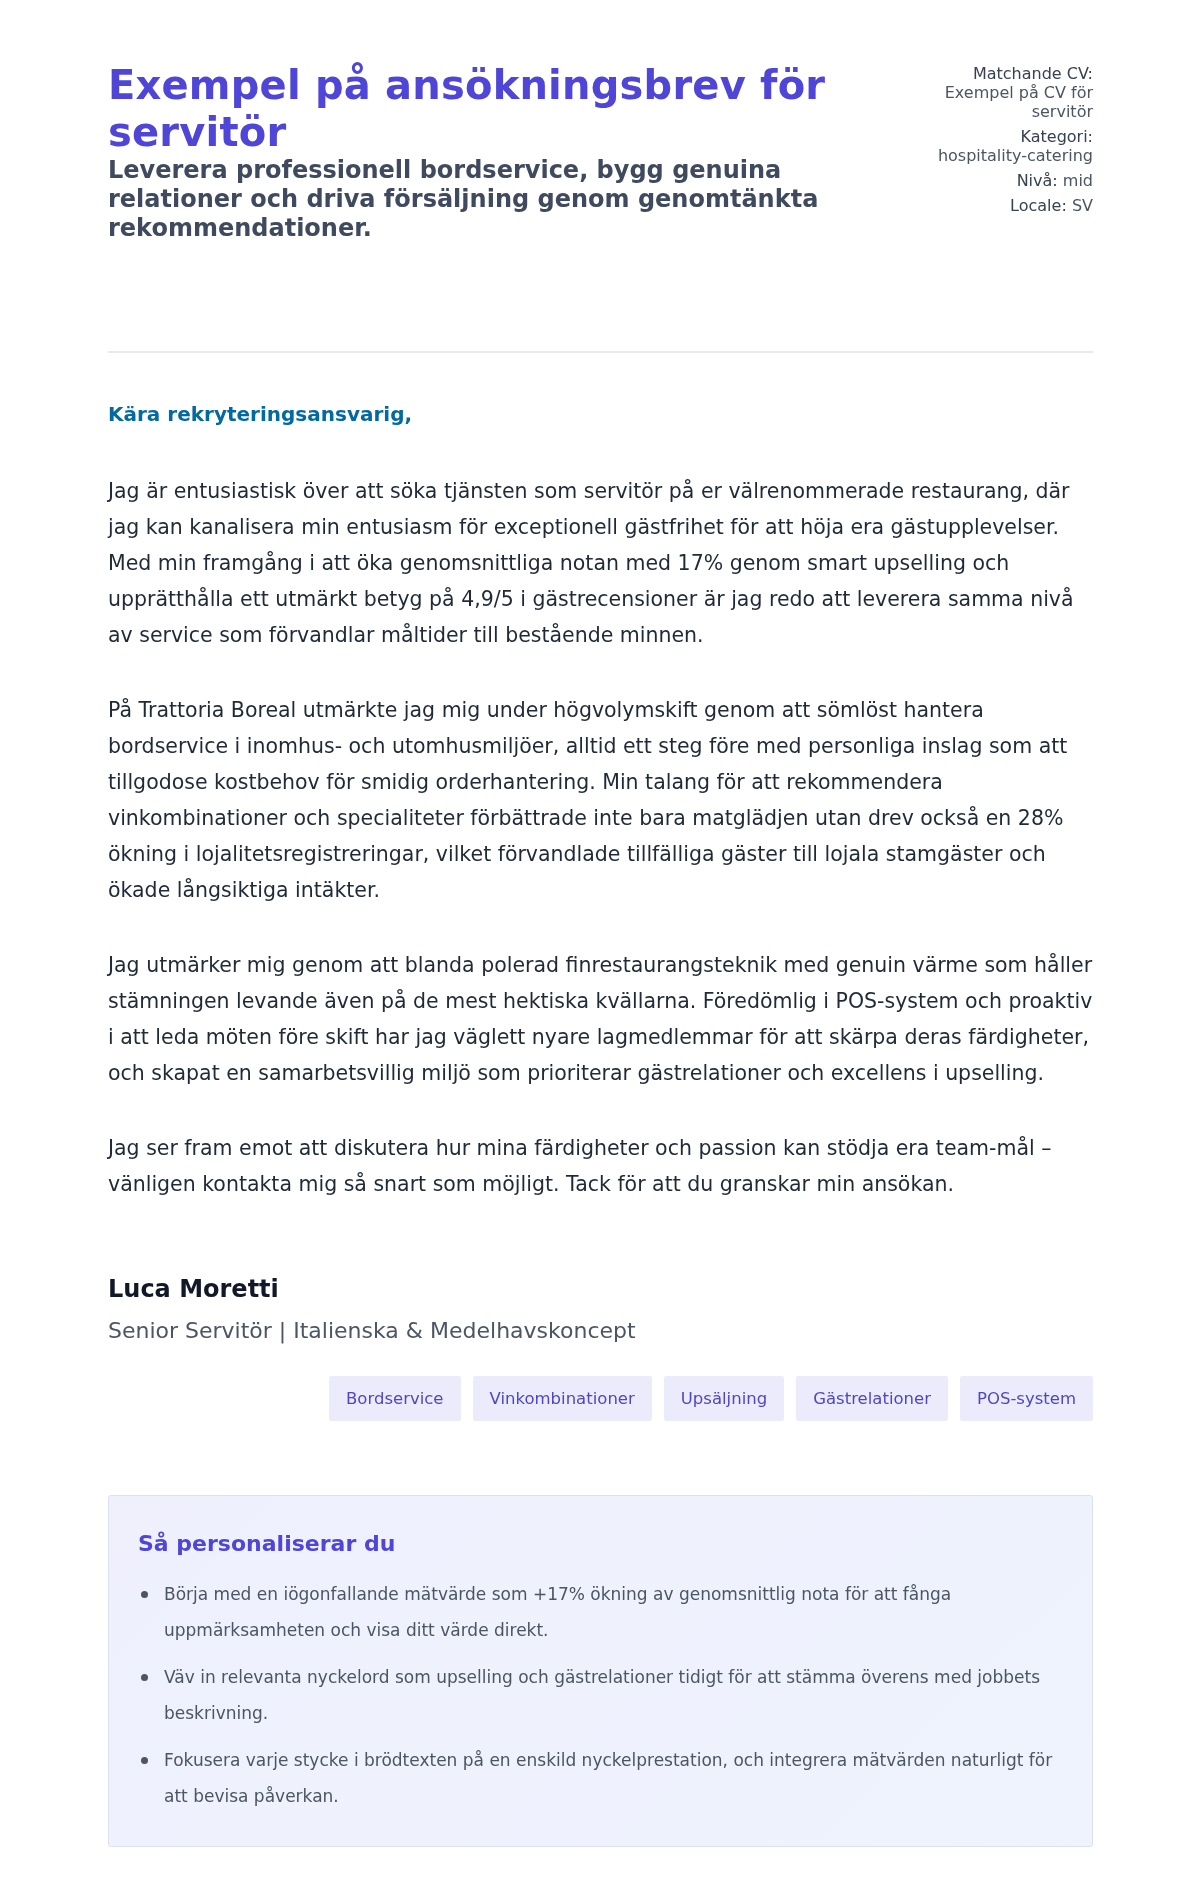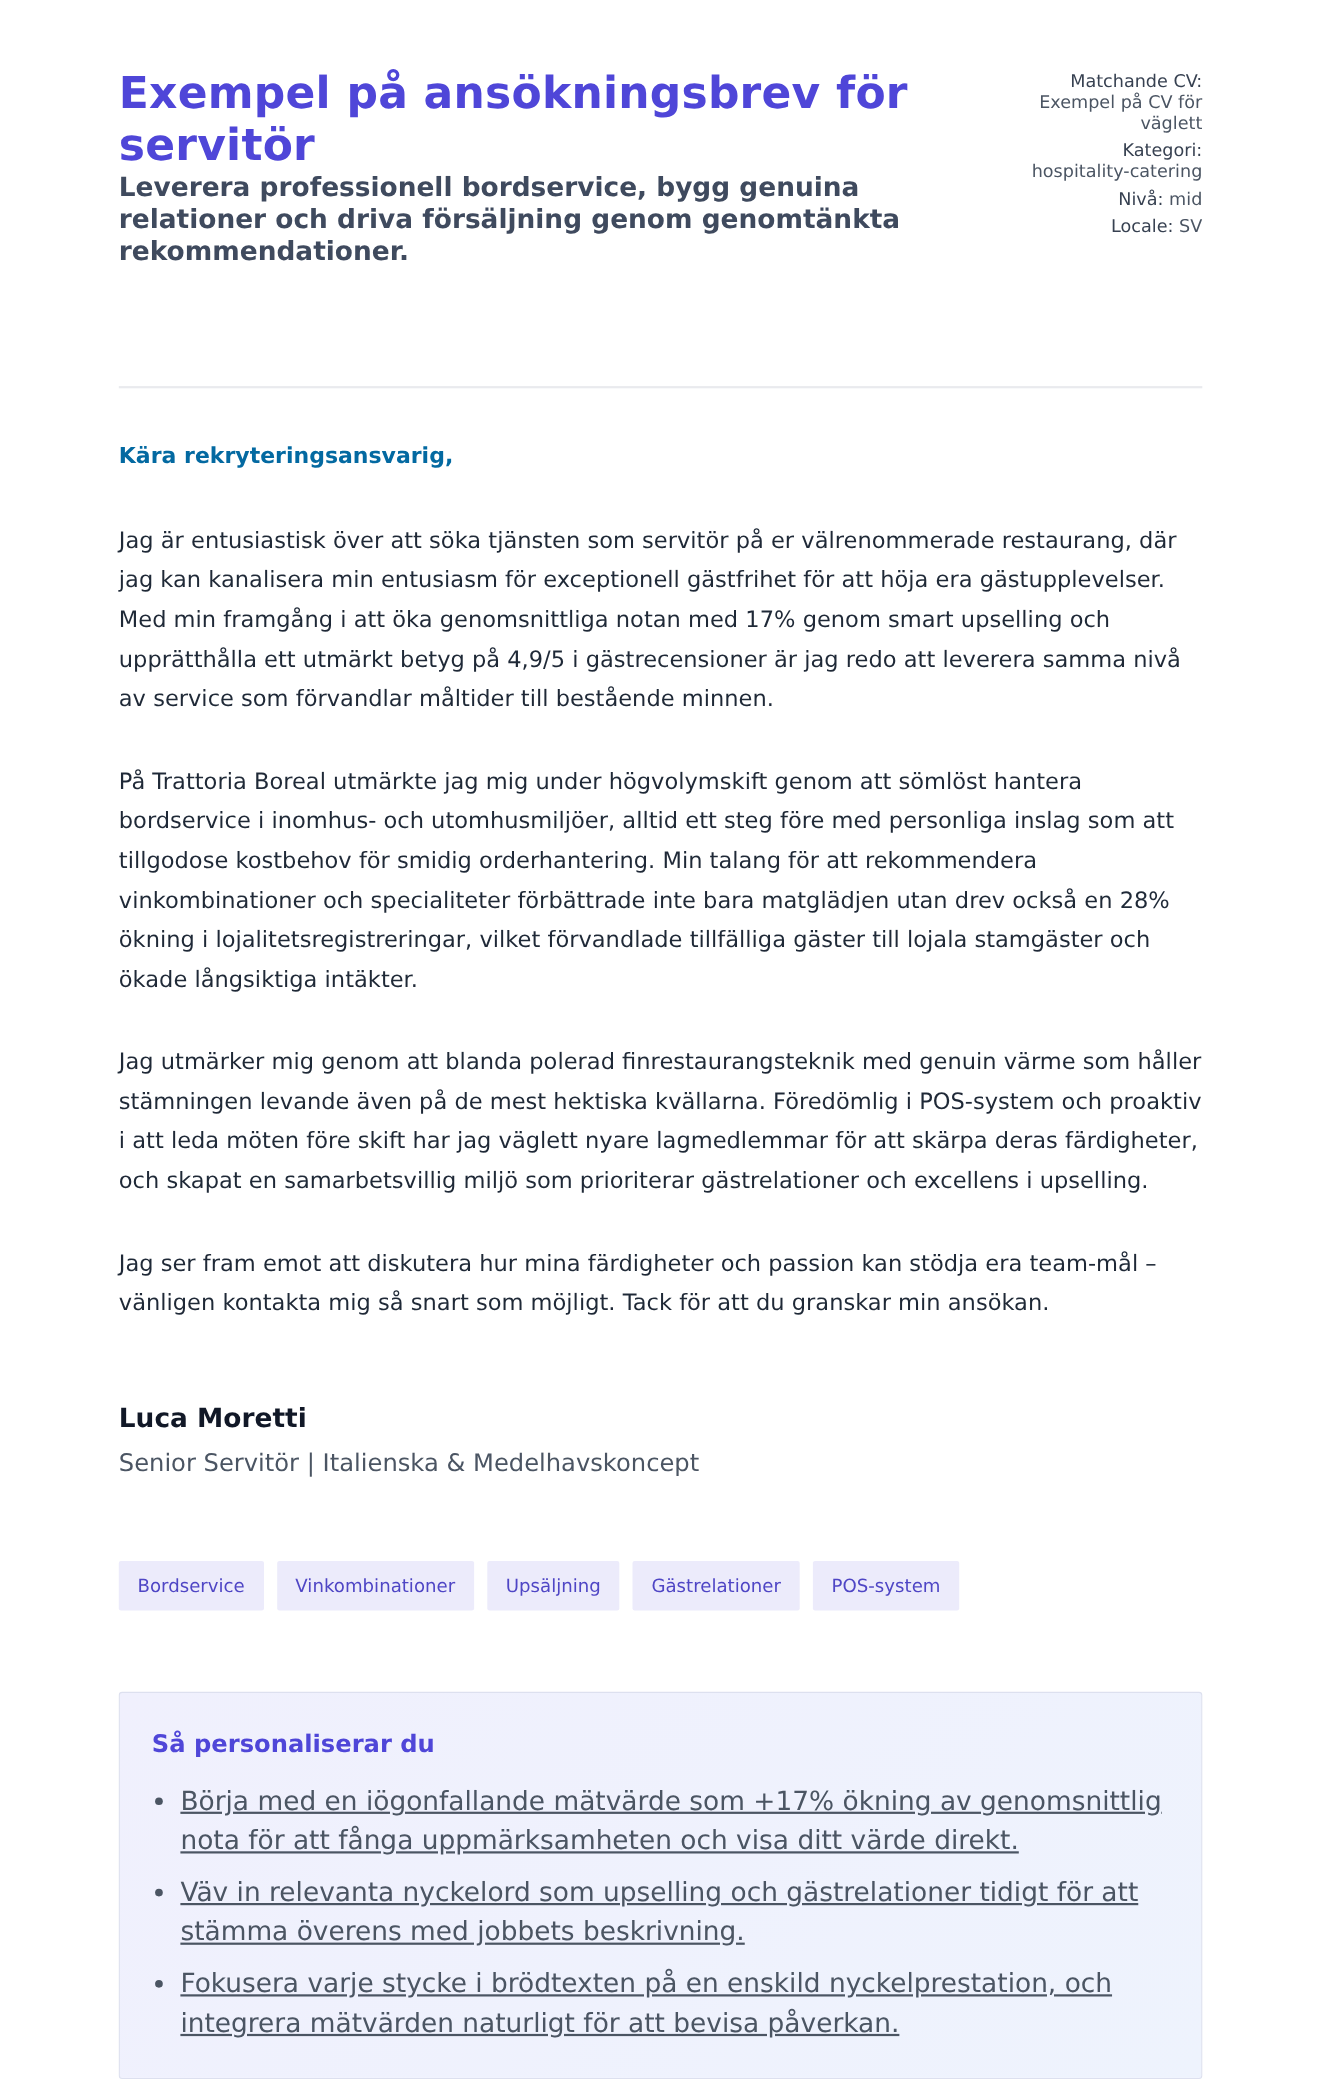--- a/index.html
+++ b/index.html
@@ -78,21 +78,22 @@
     }
     .sig-title {
       font-size: 22px;
       color: #4b5563;
       line-height: 26px;
       margin-top: 16px;
     }
     .tags {
       display: flex;
       gap: 12px;
-      margin-top: 75px;
+      margin-top: 32px;
+      justify-content: flex-end;
     }
     .tag {
       background: #ecebfb;
       color: #4f46c5;
       font-size: 16.5px;
       height: 45px;
       line-height: 45px;
       padding: 0 17px;
       border-radius: 2px;
     }
@@ -108,25 +109,24 @@
       font-size: 22px;
       font-weight: bold;
       color: #4f46d8;
       line-height: 28px;
       margin-bottom: 18px;
     }
     .tips-list { list-style: none; }
     .tip {
       position: relative;
       padding-left: 26px;
-      font-size: 24px;
+      font-size: 17px;
       line-height: 36px;
       color: #4b5563;
       margin-bottom: 11px;
-      text-decoration: underline;
     }
     .tip-bullet {
       position: absolute;
       left: 3px;
       top: 15px;
       width: 7px;
       height: 7px;
       border-radius: 50%;
       background: #4b5563;
     }
@@ -138,21 +138,21 @@
 
   <header class="header">
     <div class="title-col">
       <h1 class="page-title">Exempel på ansökningsbrev för servitör</h1>
       <h2 class="page-subtitle">Leverera professionell bordservice, bygg genuina relationer och driva försäljning genom genomtänkta rekommendationer.</h2>
     </div>
 
     <div class="meta">
       <div class="meta-item block">
         <span class="meta-label">Matchande CV:</span>
-        <span class="meta-value">Exempel på CV för väglett</span>
+        <span class="meta-value">Exempel på CV för servitör</span>
       </div>
       <div class="meta-item block">
         <span class="meta-label">Kategori:</span>
         <span class="meta-value">hospitality-catering</span>
       </div>
       <div class="meta-item">
         <span class="meta-label">Nivå:</span>
         <span class="meta-value">mid</span>
       </div>
       <div class="meta-item">

